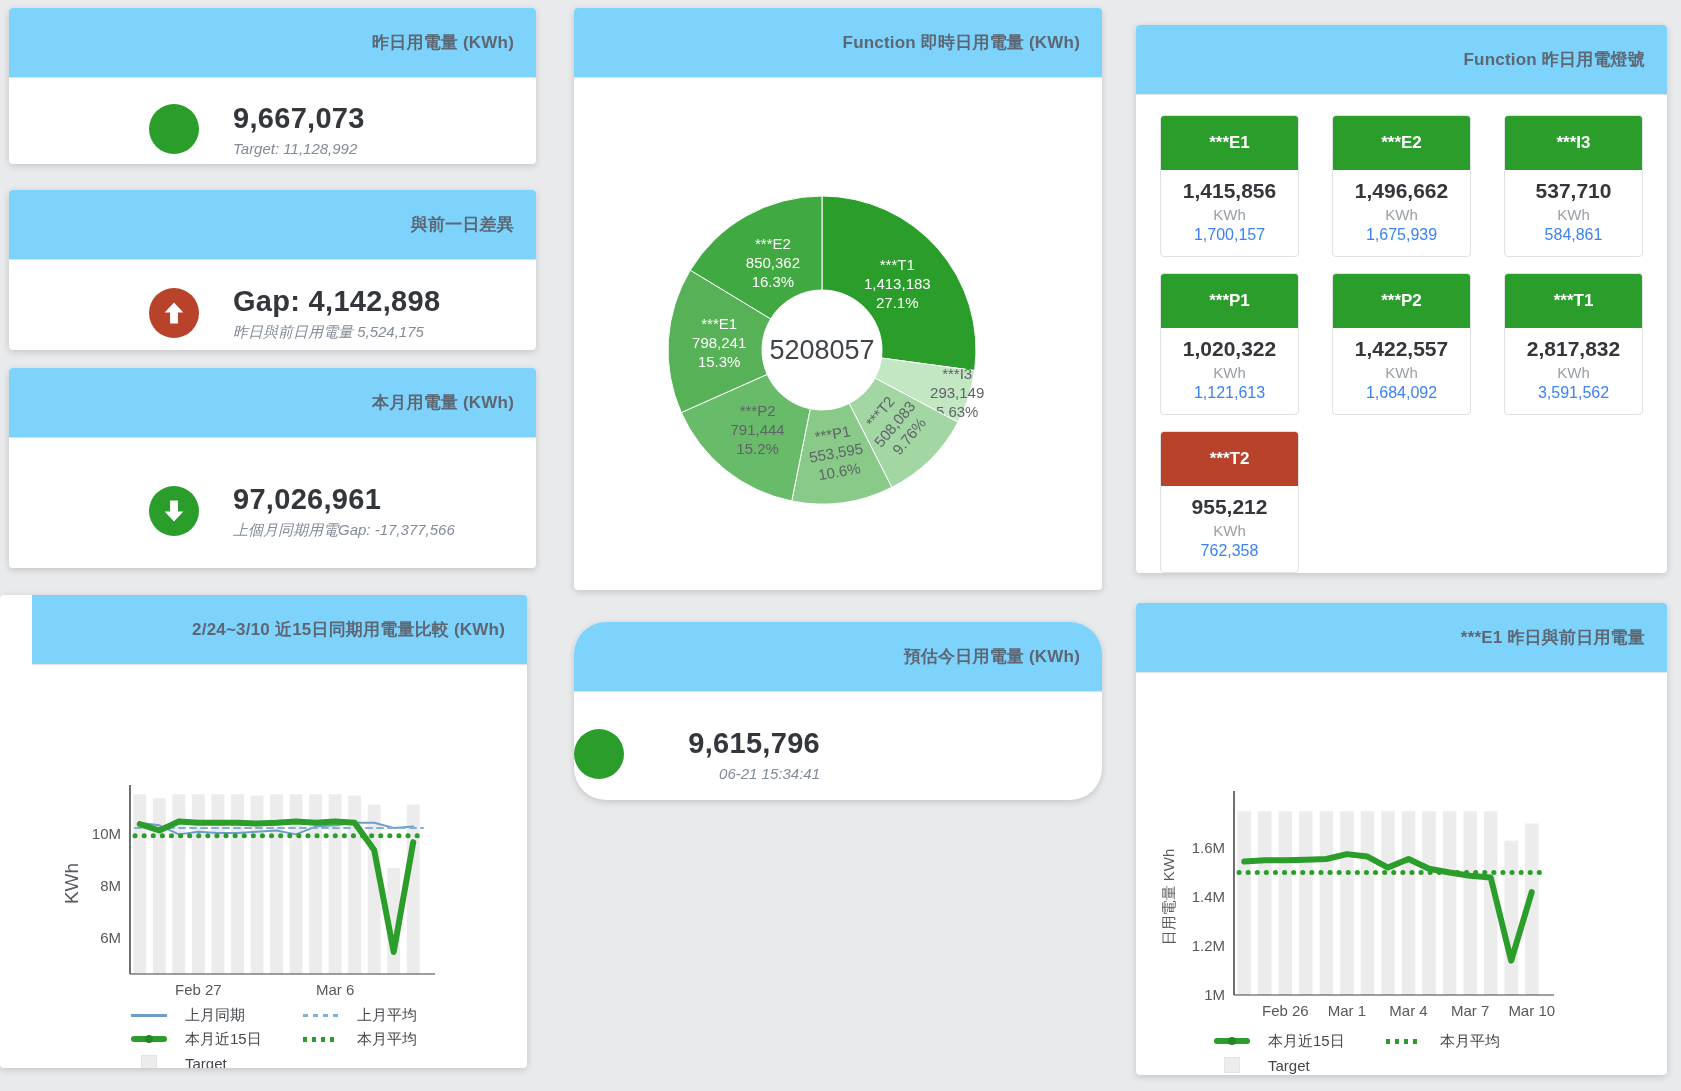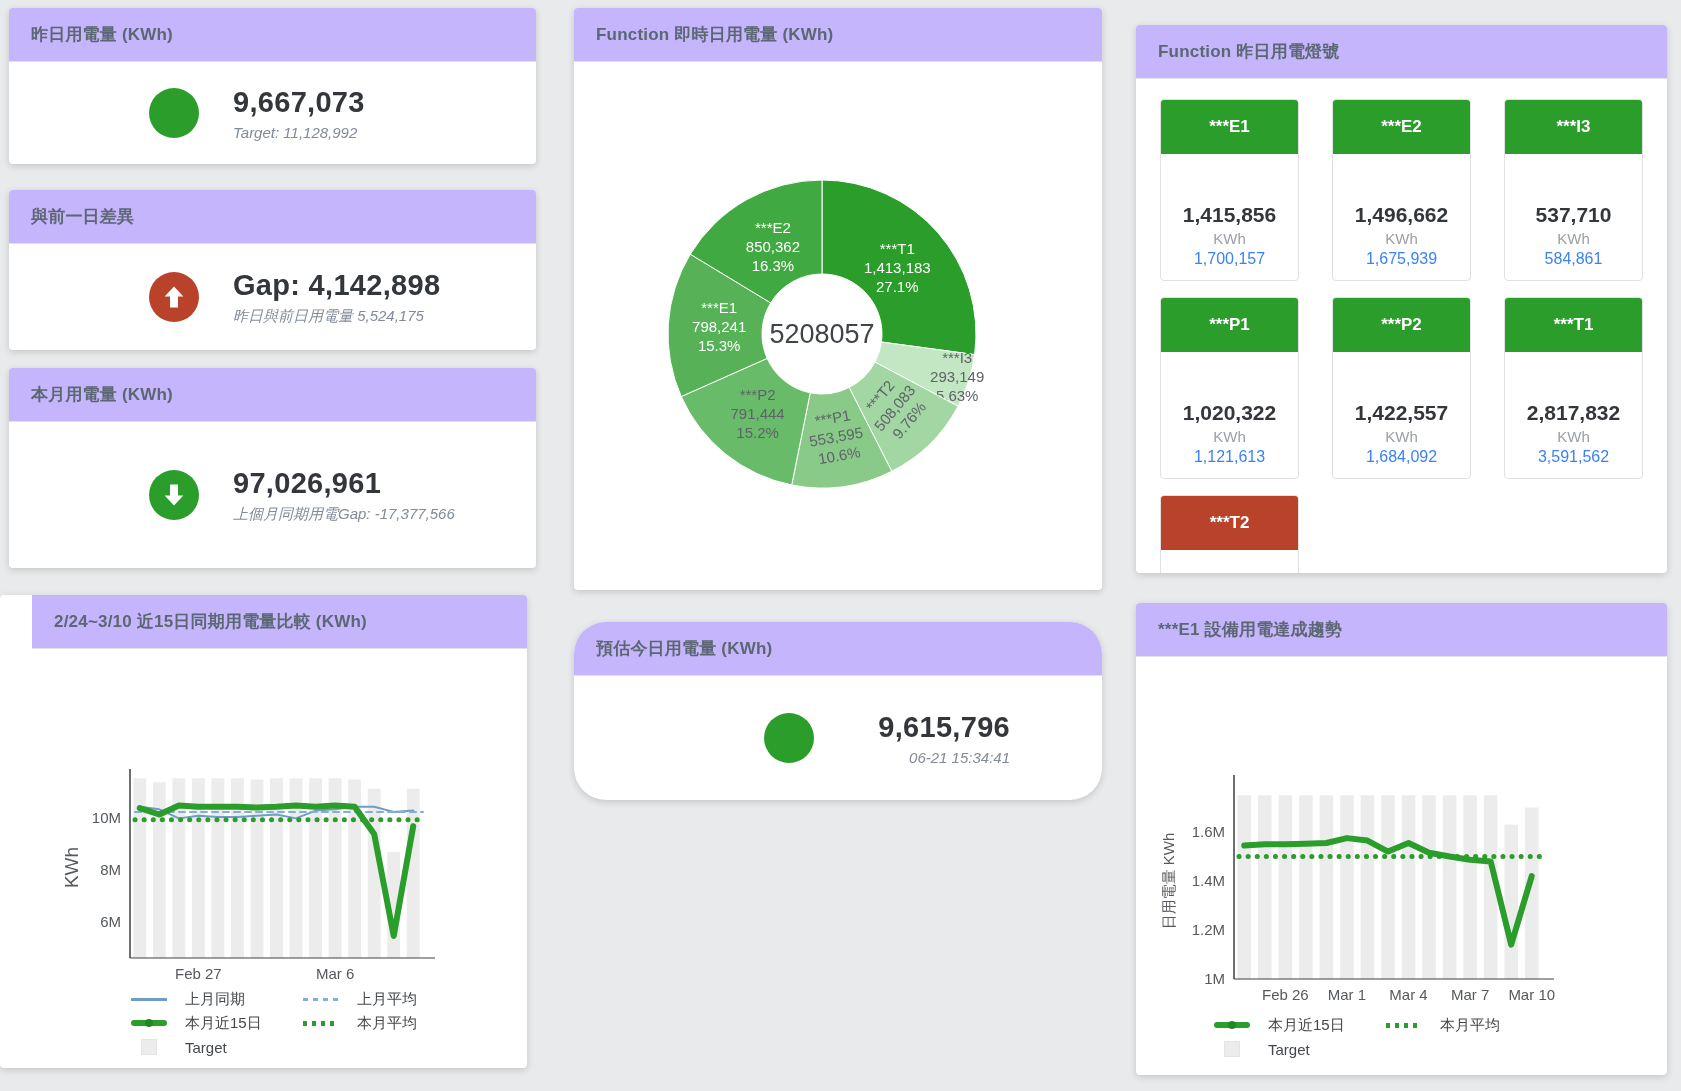--- a/index.html
+++ b/index.html
@@ -1,33 +1,33 @@
 <!DOCTYPE html>
 <html><head>
 <meta charset="utf-8">
 <style>
   * { margin:0; padding:0; box-sizing:border-box; }
   html,body { width:1681px; height:1091px; overflow:hidden; }
   body { background:#e9eaec; font-family:"Liberation Sans","DejaVu Sans",sans-serif; position:relative; }
   .edge-strip { position:absolute; width:4px; top:0; height:632px; }
   .panel { position:absolute; background:#fff; border-radius:4px; box-shadow:0 2px 7px rgba(0,0,0,.16); overflow:hidden; }
-  .panel-header { height:54px; background:#c4b5fd; border-bottom:1px solid #e2e3e5; display:flex; align-items:center; padding:0 22px; }
+  .panel-header { height:70px; background:#7dd3fc; border-bottom:1px solid #e2e3e5; display:flex; align-items:center; padding:0 22px;justify-content:flex-end; }
   .panel-title { font-size:17px; font-weight:bold; color:#5d6773; letter-spacing:.2px; }
   .kpi-body { display:flex; align-items:center; padding-left:140px; gap:34px; height:calc(100% - 54px); }
   .kpi-circle { width:50px; height:50px; border-radius:50%; flex:0 0 auto; display:flex; align-items:center; justify-content:center; }
   .kpi-circle svg { width:28px; height:28px; }
   .kpi-value { font-size:29px; font-weight:bold; color:#33373c; letter-spacing:.3px; }
   .kpi-sub { font-size:15px; color:#828b98; margin-top:5px;font-style:italic; }
-  .fc-body { display:flex; align-items:center; padding-left:190px; gap:26px; height:calc(100% - 54px); }
+  .fc-body { display:flex; align-items:center; gap:26px; height:calc(100% - 54px); }
   .fc-text { text-align:right; min-width:170px; }
   .tiles-grid { display:grid; grid-template-columns:repeat(3,1fr); column-gap:33px; row-gap:16px; padding:20px 24px; }
   .tile { border:1px solid #e0e1e3; border-radius:4px; overflow:hidden; background:#fff; }
   .tile-head { height:54px; display:flex; align-items:center; justify-content:center; color:#fff; font-size:17px; font-weight:bold; }
   .tile-body { text-align:center; padding:9px 4px 12px; }
-  .tile-value { font-size:21px; font-weight:bold; color:#33373c;margin-top:40px; }
+  .tile-value { font-size:21px; font-weight:bold; color:#33373c; }
   .tile-unit { font-size:15px; color:#9aa0a6; margin-top:3px; }
   .tile-target { font-size:16px; color:#3b82f6; margin-top:3px; }
   svg.chart { display:block; }
   svg text { font-family:"Liberation Sans","DejaVu Sans",sans-serif; }
   .tick { font-size:15px; fill:#55595e; }
   .xlab { font-size:15px; fill:#55595e; }
   .ylab { font-size:15px; fill:#55595e; }
   .legend { padding-left:99px; }
   .legend.br { padding-left:78px; }
   .lg-row { display:flex; align-items:center; height:24px; }
@@ -269,21 +269,21 @@
           <div class="tile-value">955,212</div>
           <div class="tile-unit">KWh</div>
           <div class="tile-target">762,358</div>
         </div>
       </div>
     </div>
 </section>
 
 <section class="panel" style="left:1136px;top:603px;width:531px;height:472px;">
   <div class="panel-header">
-    <span class="panel-title">***E1 設備用電達成趨勢</span>
+    <span class="panel-title">***E1 昨日與前日用電量</span>
   </div>
   <svg class="chart" id="chart-trend" width="531" height="356" viewBox="0 0 531 356">
       <rect x="101.49066666666667" y="138.25" width="13.552000000000001" height="183.75" fill="#ececec"></rect>
       <rect x="122.02400000000002" y="138.25" width="13.552000000000001" height="183.75" fill="#ececec"></rect>
       <rect x="142.55733333333333" y="138.25" width="13.552000000000001" height="183.75" fill="#ececec"></rect>
       <rect x="163.09066666666666" y="138.25" width="13.552000000000001" height="183.75" fill="#ececec"></rect>
       <rect x="183.624" y="138.25" width="13.552000000000001" height="183.75" fill="#ececec"></rect>
       <rect x="204.15733333333333" y="138.25" width="13.552000000000001" height="183.75" fill="#ececec"></rect>
       <rect x="224.69066666666666" y="138.25" width="13.552000000000001" height="183.75" fill="#ececec"></rect>
       <rect x="245.224" y="138.25" width="13.552000000000001" height="183.75" fill="#ececec"></rect>

